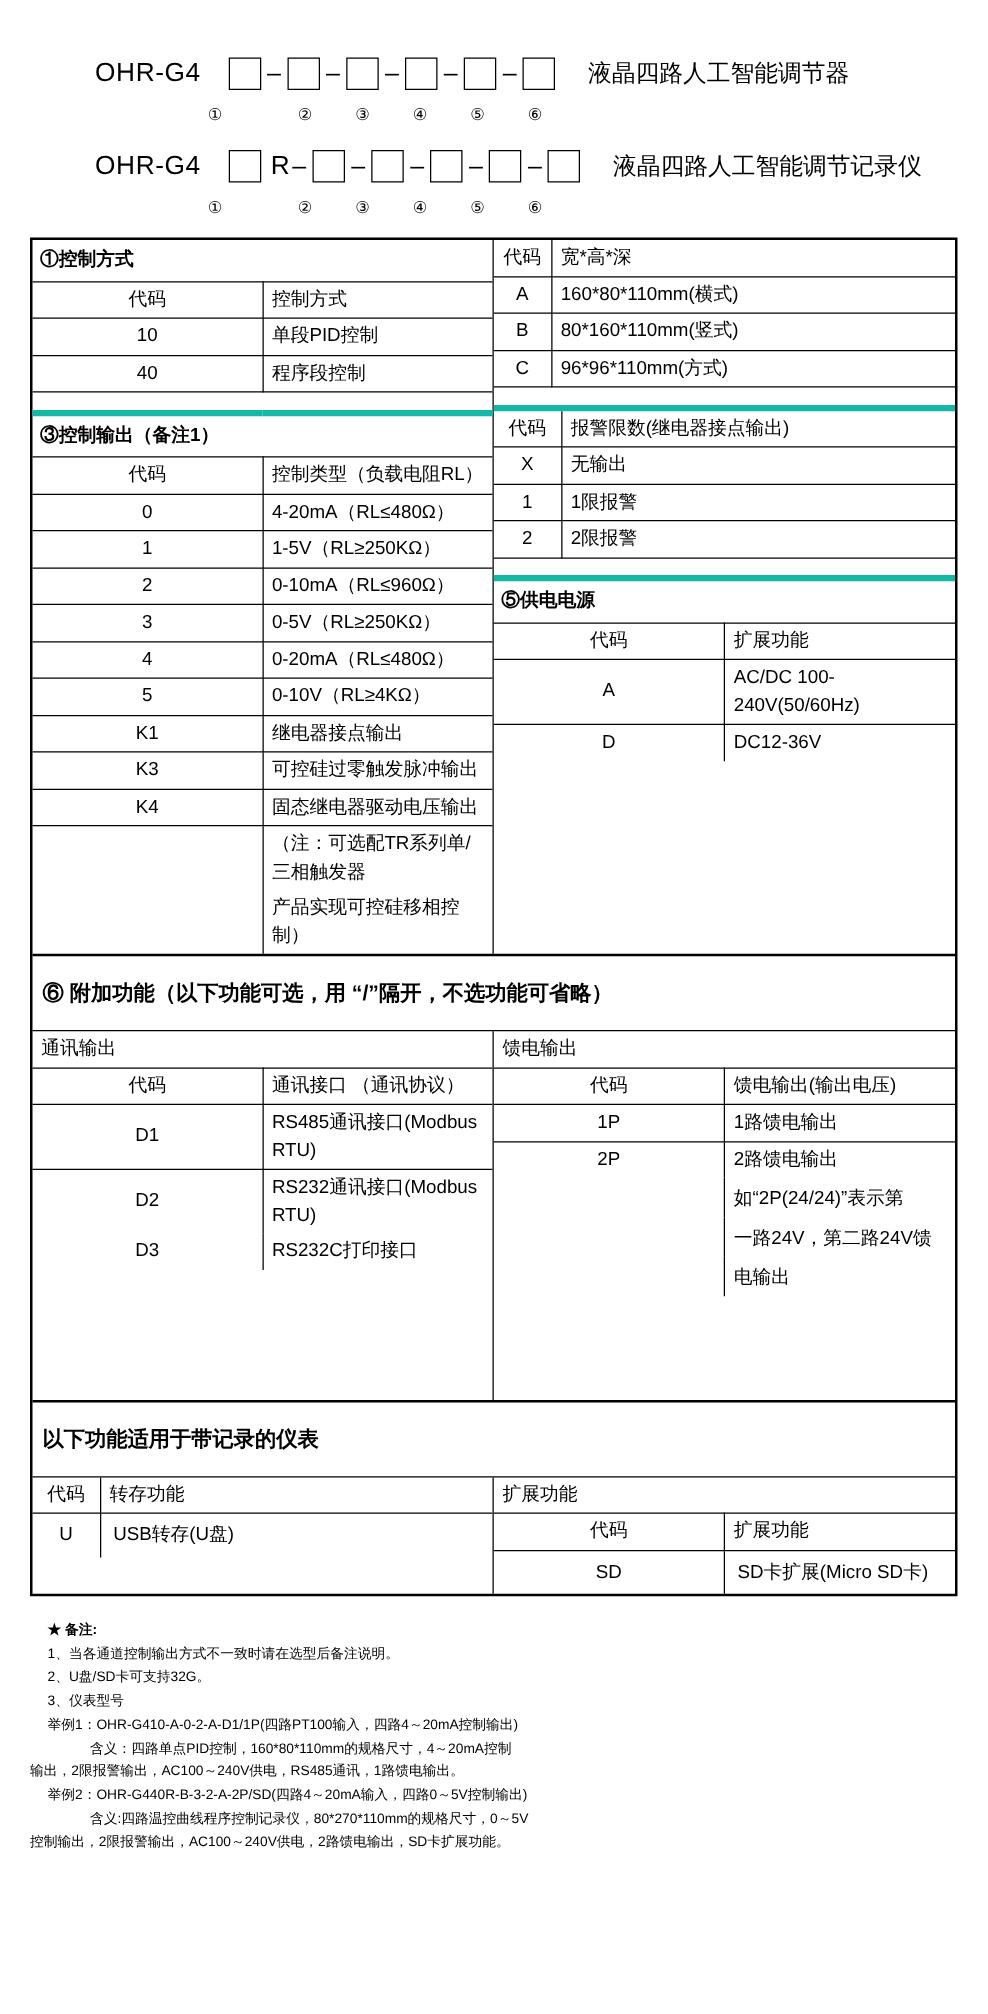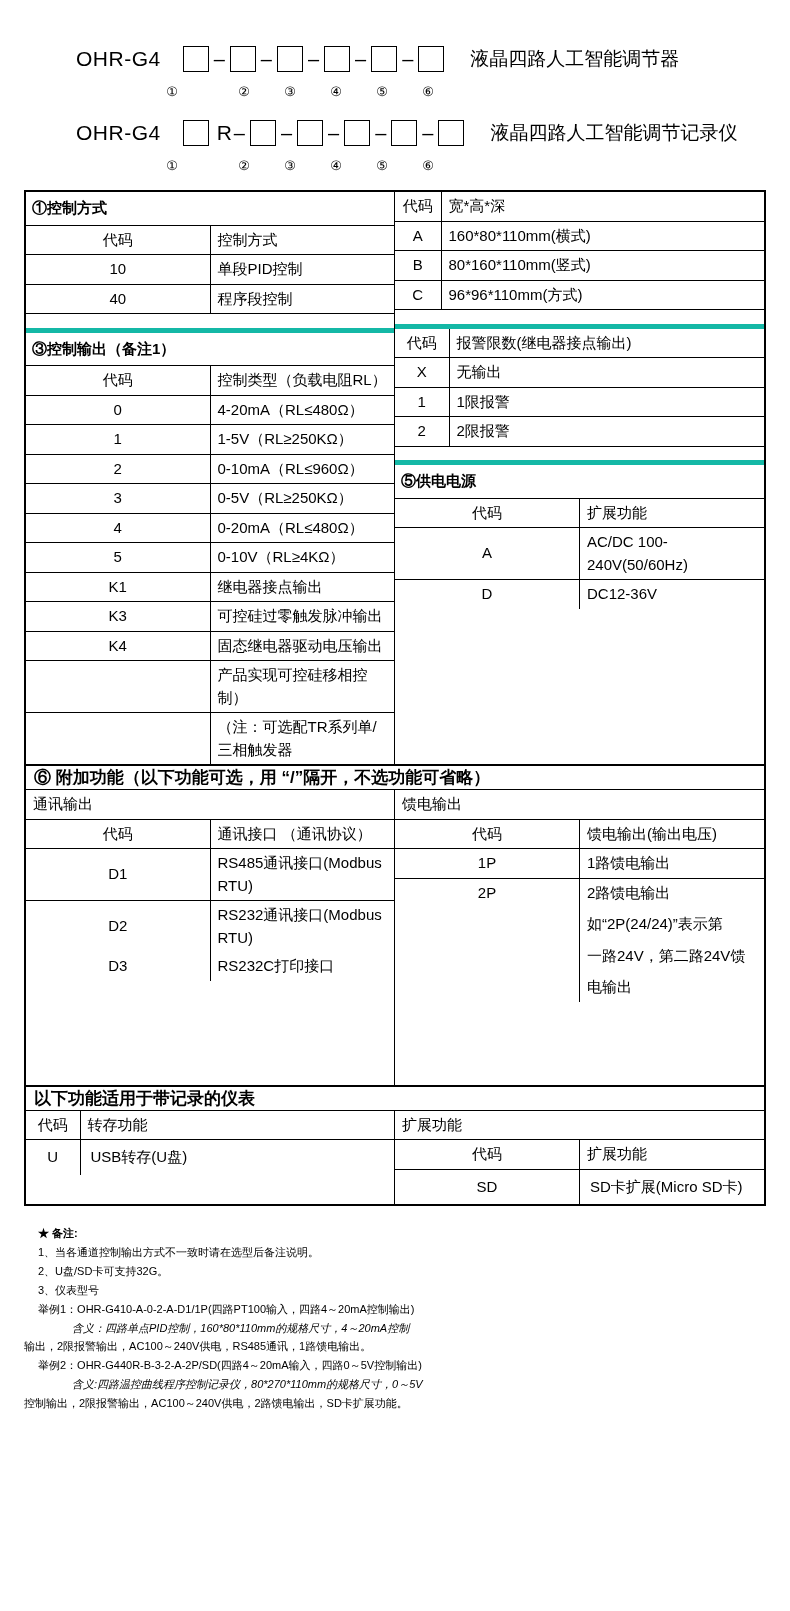--- a/index.html
+++ b/index.html
@@ -107,38 +107,38 @@
   table.inner td.edge-l { border-left: none; }
   table.inner td.edge-r { border-right: none; }
   table.inner tr:first-child td { border-top: none; }
 
   .blockdiv { border-top: 5px solid #14b8a6; }
   .spacer-row td { height: 14px; border-left: none; border-right: none; }
 
   .sec6-title {
     font-weight: bold;
     font-size: 17px;
-    padding: 0 8px;
+    padding: 18px 8px;
     border-bottom: 1px solid #000;
     border-top: 2px solid #000;
   }
   .plainhead {
     font-size: 15.5px;
     padding: 4px 8px;
   }
 
   
   .notes {
     margin: 18px 24px 0 24px;
     font-size: 11px;
     line-height: 1.72;
   }
   .notes .star { font-weight: bold; }
   .notes .ind1 { padding-left: 14px; }
-  .notes .ind2 { padding-left: 48px; font-style: italic; }
+  .notes .ind2 { padding-left: 48px; }
   .notes .ind0 { padding-left: 14px; }
 </style>
 </head>
 <body>
 
 <div class="page">
 
   <div class="model-block">
 
     <div class="model-row">
@@ -274,26 +274,26 @@
           </tr>
           <tr>
             <td class="code-col edge-l">K3</td>
             <td class="edge-r">可控硅过零触发脉冲输出</td>
           </tr>
           <tr>
             <td class="code-col edge-l">K4</td>
             <td class="edge-r">固态继电器驱动电压输出</td>
           </tr>
           <tr>
+            <td class="code-col edge-l" style="border-bottom:none"></td>
+            <td class="edge-r" style="border-bottom:none">（注：可选配TR系列单/三相触发器</td>
+          </tr>
+          <tr>
             <td class="code-col edge-l" style="border-top:none;border-bottom:none"></td>
             <td class="edge-r" style="border-top:none;border-bottom:none">产品实现可控硅移相控制）</td>
-          </tr>
-          <tr>
-            <td class="code-col edge-l" style="border-bottom:none"></td>
-            <td class="edge-r" style="border-bottom:none">（注：可选配TR系列单/三相触发器</td>
           </tr>
         </tbody>
           </table>
       </div>
 
       <div class="half">
         <table class="inner">
           <tbody>
           <tr>
             <td class="code-col edge-l">代码</td>

